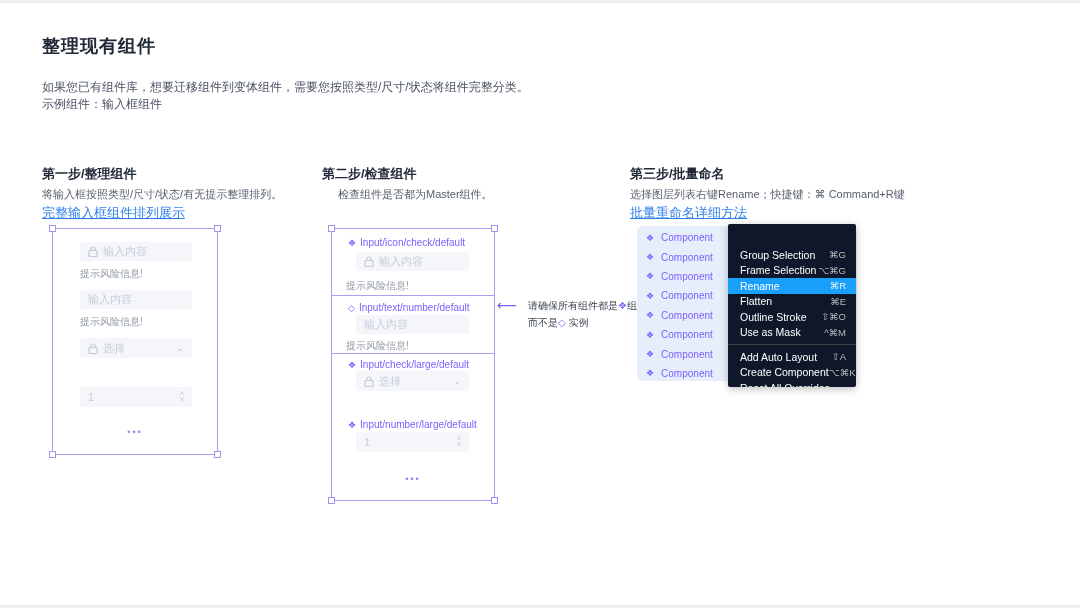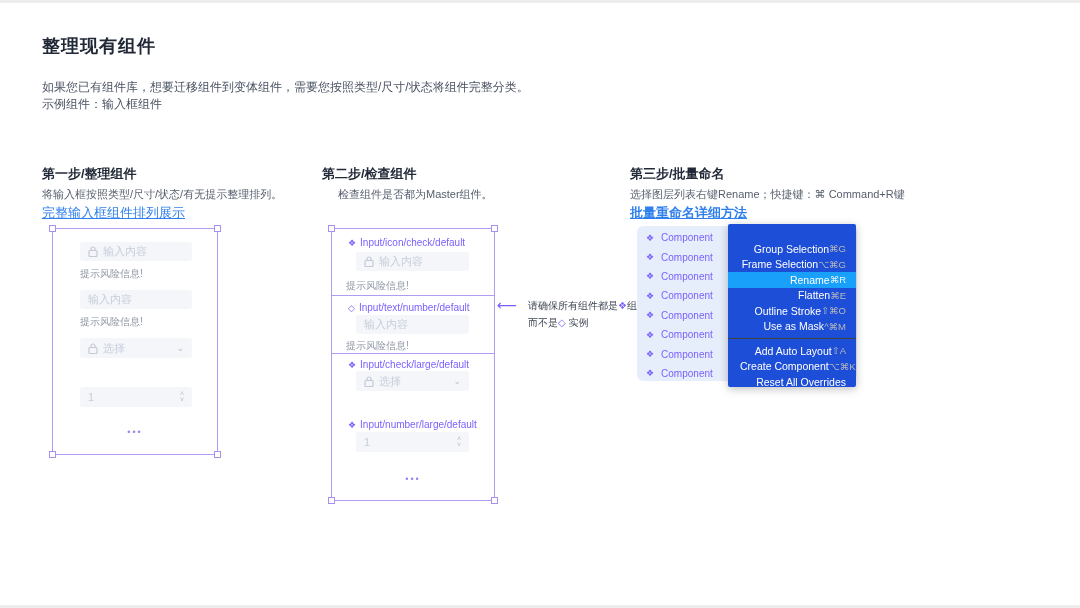--- a/index.html
+++ b/index.html
@@ -42,21 +42,21 @@
   .annotation .txt { position:absolute; left:31px; top:0; width:120px; line-height:17px; white-space:nowrap; }
   .annotation .purple { color:#7b61ff; }
 
   
   .layers-panel { position:absolute; left:637px; top:226px; width:220px; height:155px; background:#e6eefb; border-radius:6px; padding-top:2px; }
   .layer-row { height:19.4px; display:flex; align-items:center; padding-left:9px; gap:7px; cursor:default; }
   .layer-row .comp-ic { color:#7b61ff; font-size:9px; }
   .layer-row .lbl { color:#7b61ff; font-size:10px; }
 
   
-  .ctx-menu { position:absolute; left:728px; top:224px; width:128px; height:163px; background:#1d4ed8; border-radius:2px; padding-top:17px; overflow:hidden; box-shadow:0 2px 8px rgba(0,0,0,0.25);text-align:right; }
+  .ctx-menu { position:absolute; left:728px; top:224px; width:128px; height:163px; background:#0f172a; border-radius:2px; padding-top:23px; overflow:hidden; box-shadow:0 2px 8px rgba(0,0,0,0.25); }
   .menu-row { height:15.5px; display:flex; align-items:center; padding:0 10px 0 12px; font-size:10.5px; color:#ffffff; cursor:default; }
   .menu-row .m-label { flex:1; white-space:nowrap; }
   .menu-row .m-short { color:#b9b9b9; font-size:9.5px; white-space:nowrap; }
   .menu-row.hl { background:#18a0fb; }
   .menu-row.hl .m-short { color:#e8f4fe; }
   .menu-sep { height:1px; background:#424242; margin:4px 0; }
 </style>
 </head>
 <body>
 
@@ -70,21 +70,21 @@
 
   <div class="step-heading" style="left:42px; top:165px;">第一步/整理组件</div>
   <div class="step-desc" style="left:42px; top:187px;">将输入框按照类型/尺寸/状态/有无提示整理排列。</div>
   <a class="step-link" style="left:42px; top:204px;">完整输入框组件排列展示</a>
 
   <div class="step-heading" style="left:322px; top:165px;">第二步/检查组件</div>
   <div class="step-desc" style="left:322px; top:187px;margin-left:16px;">检查组件是否都为Master组件。</div>
 
   <div class="step-heading" style="left:630px; top:165px;">第三步/批量命名</div>
   <div class="step-desc" style="left:630px; top:187px;">选择图层列表右键Rename；快捷键：⌘ Command+R键</div>
-  <a class="step-link" style="left:630px; top:204px;font-weight:bold;">批量重命名详细方法</a>
+  <a class="step-link" style="left:630px; top:204px;">批量重命名详细方法</a>
 
   <div class="sel-box" style="left:52px; top:228px; width:166px; height:227px;">
     <div class="handle h-tl"></div>
     <div class="handle h-tr"></div>
     <div class="handle h-bl"></div>
     <div class="handle h-br"></div>
 
     <div class="mock-input" style="left:27px; top:13px; width:112px; height:19px;">
       <svg class="lock-ic" viewBox="0 0 10 11">
           <rect x="1" y="4.5" width="8" height="6" rx="1" fill="none" stroke="#c3c9d6" stroke-width="1.2"></rect>

